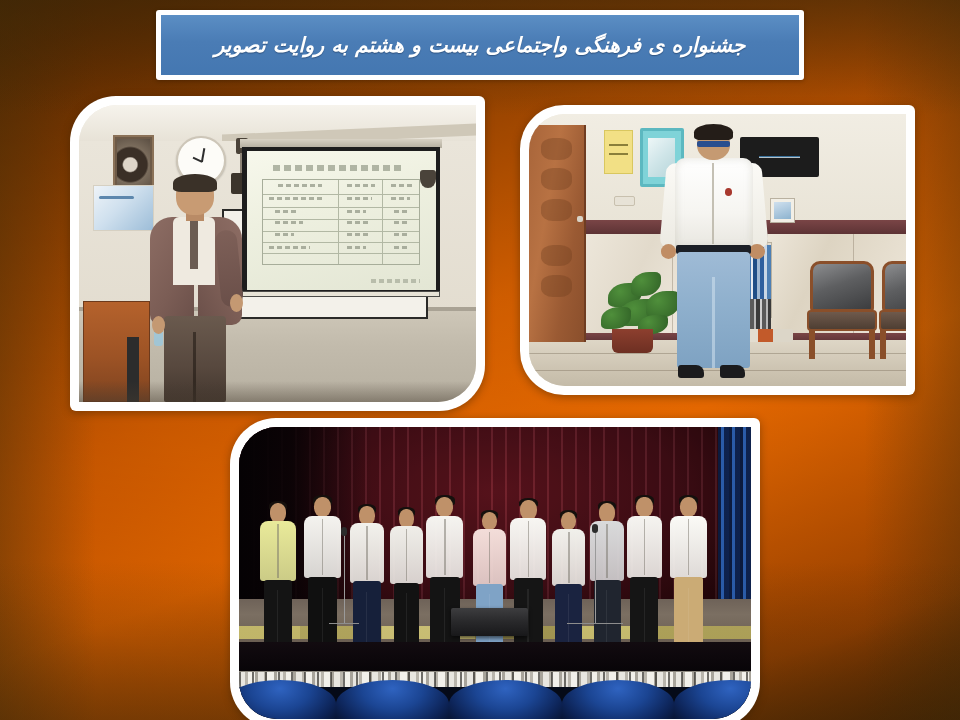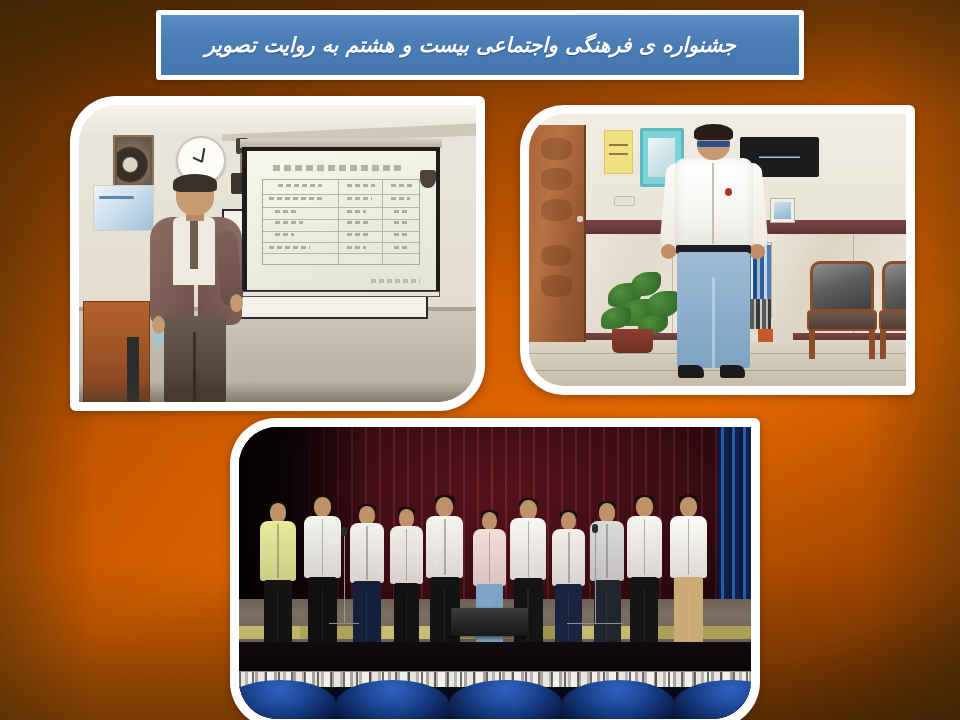--- a/index.html
+++ b/index.html
@@ -23,21 +23,21 @@
   
   .banner{
     position:absolute; left:156px; top:10px; width:648px; height:70px;
     background:#ffffff; border-radius:3px;
     padding:5px;
     box-shadow:0 1px 4px rgba(0,0,0,.25);
   }
   .banner-inner{
     width:100%; height:100%;
     background:linear-gradient(180deg,#5b8ec4 0%, #4a7cb5 45%, #4477b1 100%);
-    display:flex; align-items:center; padding-left:44px;
+    display:flex; align-items:center; justify-content:center;
   }
   .banner-text{
     direction:rtl;
     color:#ffffff;
     font-size:20.5px;
     font-weight:bold;
     font-style:italic;
     letter-spacing:.3px;
     white-space:nowrap;
     text-shadow:0 1px 1px rgba(20,40,70,.45);

